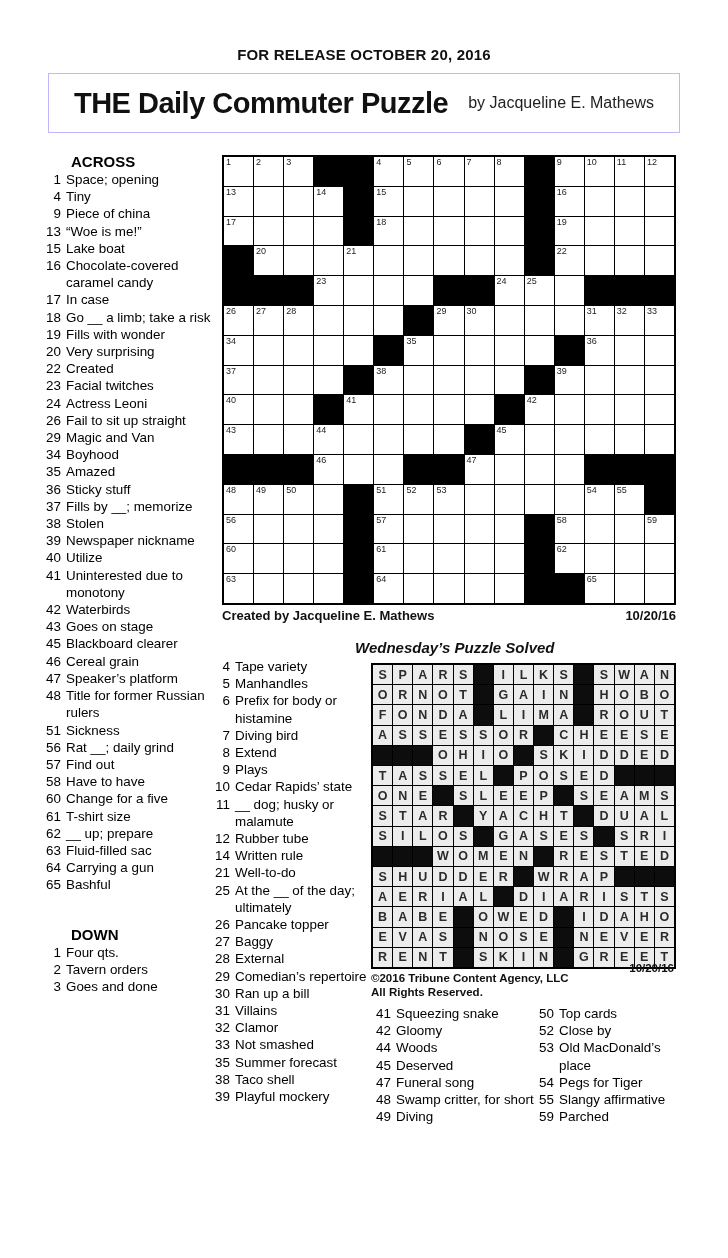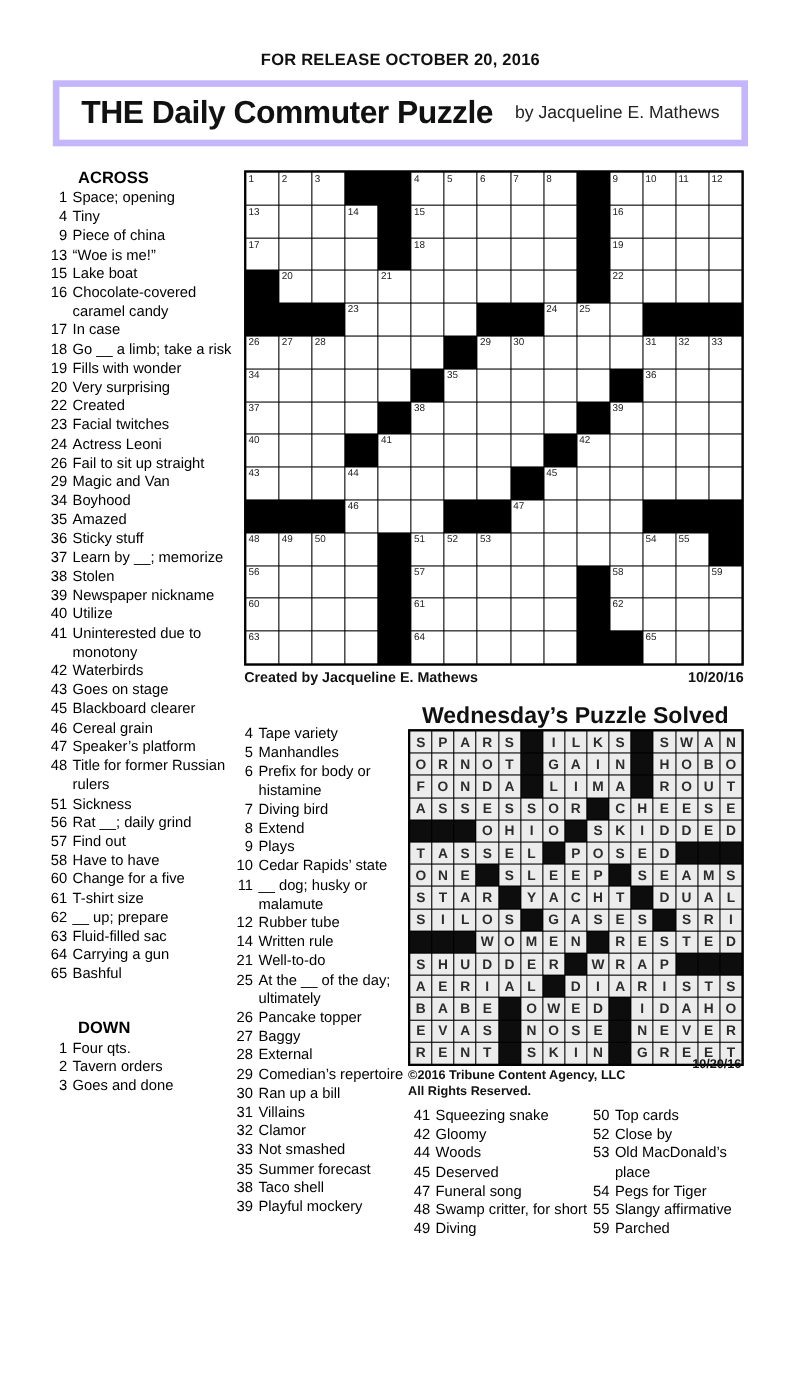--- a/index.html
+++ b/index.html
@@ -3,21 +3,21 @@
 <meta charset="utf-8">
 <style>
   * { margin:0; padding:0; box-sizing:border-box; }
   html,body { width:728px; height:1258px; background:#fff; color:#111;
               font-family:"Liberation Sans", sans-serif; position:relative; overflow:hidden; }
   .abs { position:absolute; }
 
   
   #release-line { top:46px; left:48px; width:632px; text-align:center;
                   font-weight:bold; font-size:15px; letter-spacing:.2px; }
-  #title-box { top:73px; left:48px; width:632px; height:60px; border:6px solid #c4b5fd;
+  #title-box { top:73px; left:48px; width:632px; height:60px; border:1px solid #c4b5fd;
                display:flex; align-items:center; justify-content:center; }
   #title-box .main-title { font-weight:bold; font-size:29px; letter-spacing:-.5px; }
   #title-box .byline { font-size:16px; margin-left:20px; color:#222; }
 
   
   .clue-col { font-size:13.4px; line-height:17.2px; color:#000000; }
   .clue-head { font-weight:bold; font-size:15px; padding-left:29px; line-height:18px; }
   .clue { display:flex; }
   .cl-num { flex:none; width:24px; text-align:right; padding-right:5px; }
   .cl-text { flex:1; }
@@ -36,22 +36,22 @@
   .cnum { position:absolute; top:0; left:2px; font-size:9px; line-height:11px; color:#222; }
   #main-grid { top:155px; left:222px; width:454px; height:450px; }
   #solved-grid { top:663px; left:371px; width:305px; height:306px; }
   #solved-grid .cell { background:#ececec; }
   #solved-grid .cell.black { background:#0d0d0d; }
   #solved-grid .letter { font-size:12.5px; font-weight:bold; color:#2b2b2b; }
 
   
   #created-line { top:608px; left:222px; width:454px; display:flex;
                   justify-content:space-between; font-weight:bold; font-size:13px; }
-  #solved-heading { top:639px; left:355px; width:336px; text-align:center;
-                    font-weight:bold; font-size:21px; }
+  #solved-heading { top:639px; left:355px; width:336px; text-align:left;
+                    font-weight:bold; font-size:15px;font-style:italic; }
   #solved-date { top:962px; left:371px; width:303px; text-align:right;
                  font-weight:bold; font-size:11.5px; }
   #copyright-block { top:972px; left:371px; width:300px; font-weight:bold;
                      font-size:11.5px; line-height:13.5px; }
 </style>
 </head>
 <body>
 
 <div class="abs" id="release-line">FOR RELEASE OCTOBER 20, 2016</div>
 
@@ -130,21 +130,21 @@
       <div class="clue">
         <span class="cl-num">35</span>
         <span class="cl-text">Amazed</span>
       </div>
       <div class="clue">
         <span class="cl-num">36</span>
         <span class="cl-text">Sticky stuff</span>
       </div>
       <div class="clue">
         <span class="cl-num">37</span>
-        <span class="cl-text">Learn by __; memorize</span>
+        <span class="cl-text">Fills by __; memorize</span>
       </div>
       <div class="clue">
         <span class="cl-num">38</span>
         <span class="cl-text">Stolen</span>
       </div>
       <div class="clue">
         <span class="cl-num">39</span>
         <span class="cl-text">Newspaper nickname</span>
       </div>
       <div class="clue">

